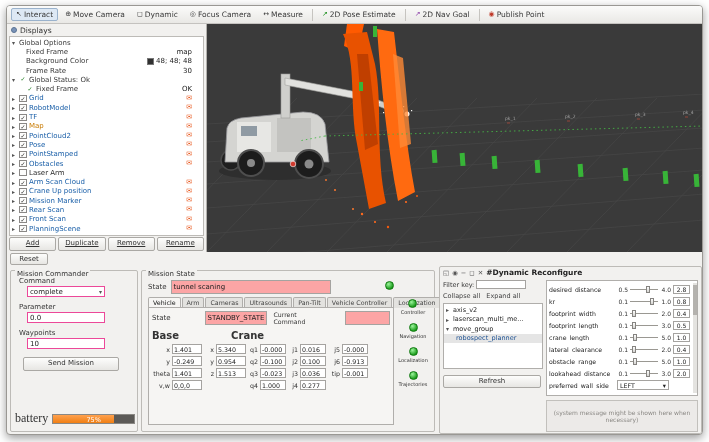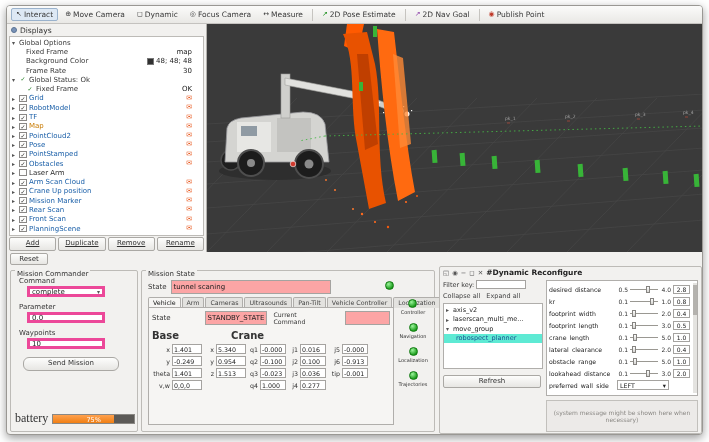--- a/index.html
+++ b/index.html
@@ -58,24 +58,24 @@
 
   
   .bottom { position:absolute; left:0; top:260px; width:697px; height:170px; }
   .gbox { position:absolute; border:1px solid #bdbbb7; border-radius:2px; background:#f2f1ef; }
   .gtitle { position:absolute; top:-1px; left:4px; font-size:7px; color:#333; background:#f2f1ef; padding:0 2px; }
 
   
   .mcomm { left:3px; top:4px; width:128px; height:162px; font-size:7px; color:#333; }
   .mcomm .fldlabel { margin:6px 0 1px 8px; }
   .mcomm .combo, .mcomm .tinput { margin-left:16px; width:78px; height:11px; background:#fff;
-    border:3px solid #ec4899; font-size:7px; padding:0 2px; display:flex; align-items:center; color:#222; }
+    border:1px solid #ec4899; font-size:7px; padding:0 2px; display:flex; align-items:center; color:#222; }
   .combo { justify-content:space-between; }
   .combo .dda { color:#555; font-size:6px; }
-  .sendbtn { margin:8px 0 0 12px; width:96px; height:14px; font-size:7px;border-radius:6px; }
+  .sendbtn { margin:8px 0 0 12px; width:96px; height:14px; font-size:7px; }
   .batrow { position:absolute; left:4px; bottom:5px; display:flex; align-items:center; gap:4px; width:120px; }
   .batlabel { font-size:12px; color:#333;font-family:Liberation Serif, serif; }
   .batbar { position:relative; flex:1; height:10px; background:#5c5a57; border:1px solid #8a8884; overflow:hidden; }
   .batfill { position:absolute; left:0; top:0; bottom:0; background:linear-gradient(#ffa14e,#f07f14); }
   .battext { position:absolute; left:0; right:0; top:1px; text-align:center; color:#fff; font-size:6.5px; }
 
   
   .mstate { left:134px; top:4px; width:294px; height:162px; font-size:7px; color:#333; }
   .msrow1 { position:absolute; left:6px; top:9px; display:flex; align-items:center; gap:4px; }
   .tfield { background:#fca5a5; border:1px solid #a5a3a0; height:14px; font-size:7px; padding:0 2px;
@@ -114,21 +114,21 @@
     font-size:7.5px; color:#222; font-weight:bold; }
   .wctl { font-weight:normal; font-size:6.5px; color:#555; }
   .drleft { position:absolute; left:3px; top:13px; width:100px; bottom:3px; font-size:6.5px; color:#333; }
   .filterrow { display:flex; align-items:center; gap:2px; }
   .filterrow input { width:50px; height:9px; border:1px solid #a5a3a0; font-size:6.5px; background:#fff; }
   .linksrow { display:flex; gap:6px; margin-top:3px; color:#444; }
   .linksrow span { cursor:default; }
   .drtree { margin-top:3px; height:66px; background:#fff; border:1px solid #b0aeab; font-size:6.5px; padding-top:1px; }
   .drtrow { display:flex; align-items:center; height:9.5px; padding:0 2px; color:#222; white-space:nowrap; }
   .drtrow .arr { width:7px; font-size:6px; color:#555; }
-  .drtrow.sel { background:#5eead4; color:#1b4f91; }
+  .drtrow.sel { background:#e5e5e5; color:#1b4f91; }
   .drtrow.indent { padding-left:12px; }
   .refreshbtn { margin-top:6px; width:98px; height:13px; font-size:7px; }
   .drright { position:absolute; left:106px; top:13px; right:3px; bottom:3px; }
   .params { height:116px; background:#fff; border:1px solid #b0aeab; padding:2px 2px 0 2px; position:relative; }
   .prow { display:flex; align-items:center; height:12px; gap:2px; padding-right:5px; }
   .prow .pn { width:66px; font-size:6.2px; color:#222; white-space:nowrap; overflow:hidden; }
   .prow .pm { width:11px; font-size:6px; color:#333; text-align:right; }
   .pslider { position:relative; flex:1; height:9px; }
   .pslider .track { position:absolute; left:0; right:0; top:4px; height:1.5px; background:#9a9892; }
   .pslider .knob { position:absolute; top:1px; width:4px; height:7px; margin-left:-2px;

